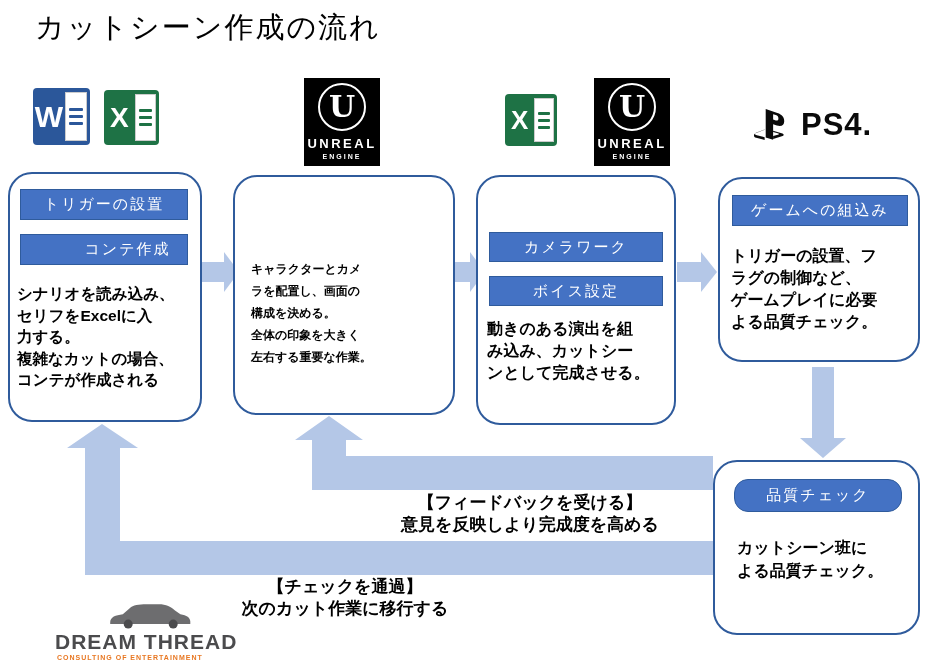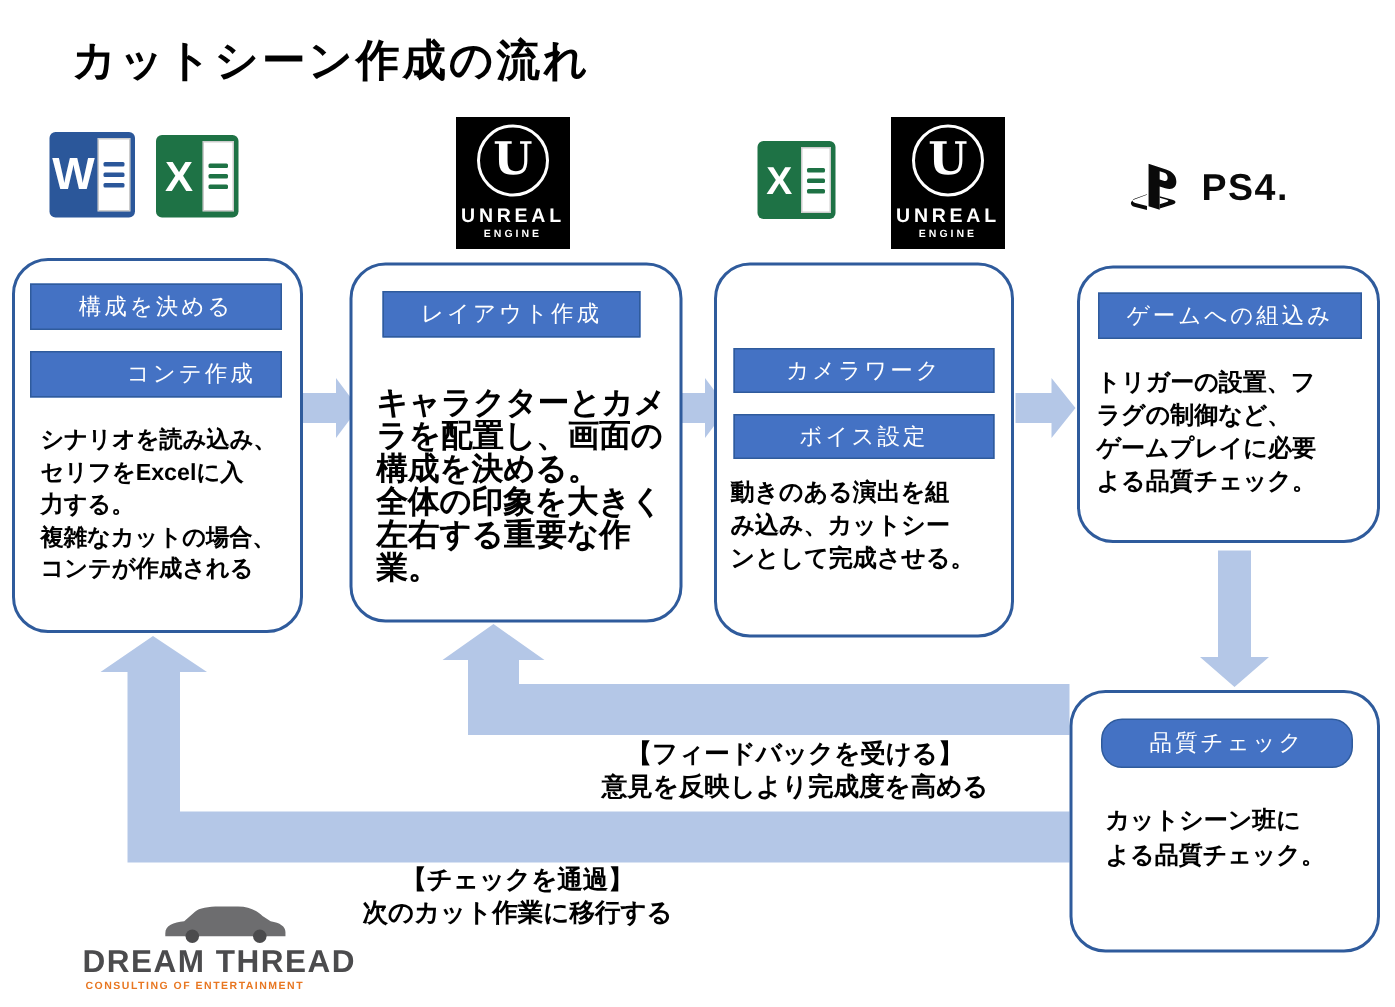--- a/index.html
+++ b/index.html
@@ -1,22 +1,22 @@
 <!DOCTYPE html>
 <html><head>
 <meta charset="utf-8">
 <style>
   html,body { margin:0; padding:0; background:#fff; }
   #canvas {
     position:relative; width:930px; height:671px; background:#ffffff;
     font-family:"Liberation Sans","DejaVu Sans",sans-serif; overflow:hidden;
   }
   .title {
-    position:absolute; left:35px; top:8px; margin:13px;
-    font-size:29px; font-weight:700; letter-spacing:2px; color:#000;
+    position:absolute; left:35px; top:8px; margin:0;
+    font-size:29px; font-weight:400; letter-spacing:2px; color:#000;
   }
   svg.arrows { position:absolute; left:0; top:0; z-index:1; }
   .flowbox {
     position:absolute; border:2.5px solid #2F5B9C; border-radius:24px;
     background:#ffffff; z-index:2; box-sizing:border-box;
   }
   .btn {
     position:absolute; z-index:3; background:#4472C4; border:1px solid #2F5B9C;
     color:#fff; font-size:15px; letter-spacing:2px;
     display:flex; align-items:center; justify-content:center; box-sizing:border-box;
@@ -42,21 +42,21 @@
     flex-direction:column; align-items:center; justify-content:flex-start; padding-top:5px; box-sizing:border-box; }
   .unreal .u-circle {
     width:44px; height:44px; border:2.5px solid #fff; border-radius:50%;
     display:flex; align-items:center; justify-content:center;
     font-family:"DejaVu Serif","Liberation Serif",serif; font-size:30px; font-weight:700; line-height:1;
   }
   .unreal .u-name { font-size:13px; font-weight:700; letter-spacing:2.5px; margin-top:5px; }
   .unreal .u-sub  { font-size:7px; font-weight:700; letter-spacing:2px; margin-top:2px; }
   
   .ps4 { position:absolute; z-index:2; display:flex; align-items:center; gap:12px; }
-  .ps4 .wordmark { font-size:25px; font-weight:700; letter-spacing:1px; color:#0a0a0a; }
+  .ps4 .wordmark { font-size:31px; font-weight:700; letter-spacing:1px; color:#0a0a0a; }
   
   .brand { position:absolute; z-index:4; }
   .brand .brand-name { position:absolute; left:0; top:22px; font-size:21px; font-weight:700;
     letter-spacing:1px; color:#4b4b4d; white-space:nowrap; }
   .brand .brand-tagline { position:absolute; left:2px; top:46px; font-size:7px; font-weight:700;
     letter-spacing:1px; color:#E87722; white-space:nowrap; }
   .brand svg.car { position:absolute; left:48px; top:-6px; }
 </style>
 </head>
 <body>
@@ -122,30 +122,29 @@
     </svg>
     <span class="wordmark">PS4.</span>
   </div>
 
   <div class="flowbox" style="left:8px; top:172px; width:194px; height:250px;"></div>
   <div class="flowbox" style="left:233px; top:175px; width:222px; height:240px;"></div>
   <div class="flowbox" style="left:476px; top:175px; width:200px; height:250px;"></div>
   <div class="flowbox" style="left:718px; top:177px; width:202px; height:185px;"></div>
   <div class="flowbox" style="left:713px; top:460px; width:207px; height:175px;"></div>
 
-  <div class="btn" style="left:20px; top:189px; width:168px; height:31px;">構成を決める</div>
+  <div class="btn" style="left:20px; top:189px; width:168px; height:31px;">トリガーの設置</div>
   <div class="btn" style="left:20px; top:234px; width:168px; height:31px;padding-left:47px;">コンテ作成</div>
-  <div class="bodytext" style="left:17px; top:283px; width:180px;margin-left:10px;">シナリオを読み込み、
+  <div class="bodytext" style="left:17px; top:283px; width:180px;">シナリオを読み込み、
 セリフをExcelに入
 力する。
 複雑なカットの場合、
 コンテが作成される</div>
 
-  <div class="btn" style="left:255px; top:194px; width:172px; height:31px;">レイアウト作成</div>
-  <div class="bodytext" style="left:251px; top:258px; width:198px; font-size:21px; line-height:22px;">キャラクターとカメ
+  <div class="bodytext" style="left:251px; top:258px; width:198px; font-size:12px; line-height:22px;">キャラクターとカメ
 ラを配置し、画面の
 構成を決める。
 全体の印象を大きく
 左右する重要な作業。</div>
 
   <div class="btn" style="left:489px; top:232px; width:174px; height:30px;">カメラワーク</div>
   <div class="btn" style="left:489px; top:276px; width:174px; height:30px;">ボイス設定</div>
   <div class="bodytext" style="left:487px; top:318px; width:184px; font-size:16px; line-height:22px;">動きのある演出を組
 み込み、カットシー
 ンとして完成させる。</div>

